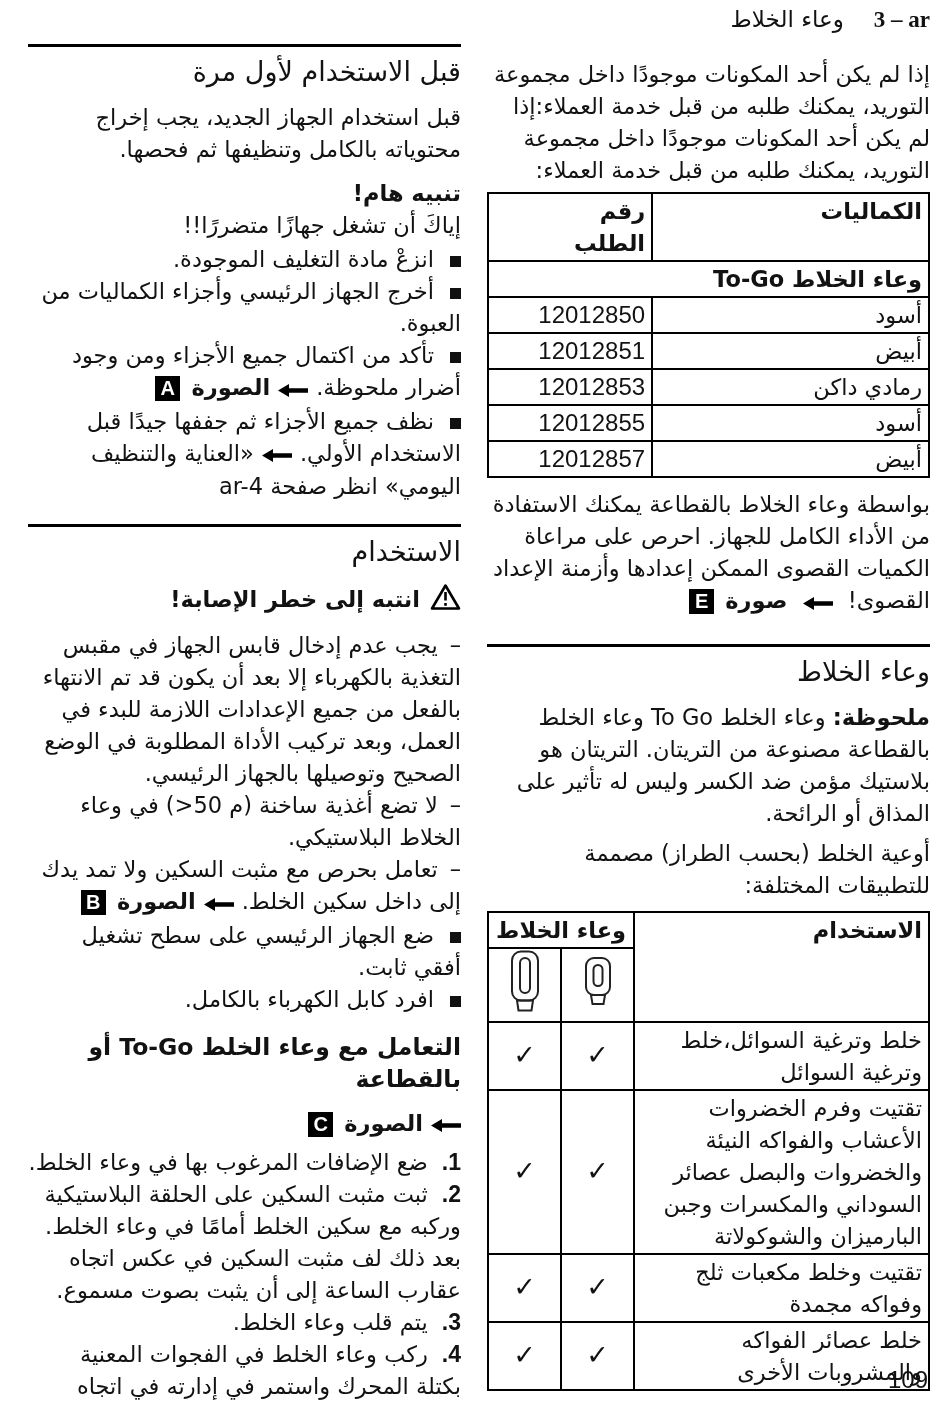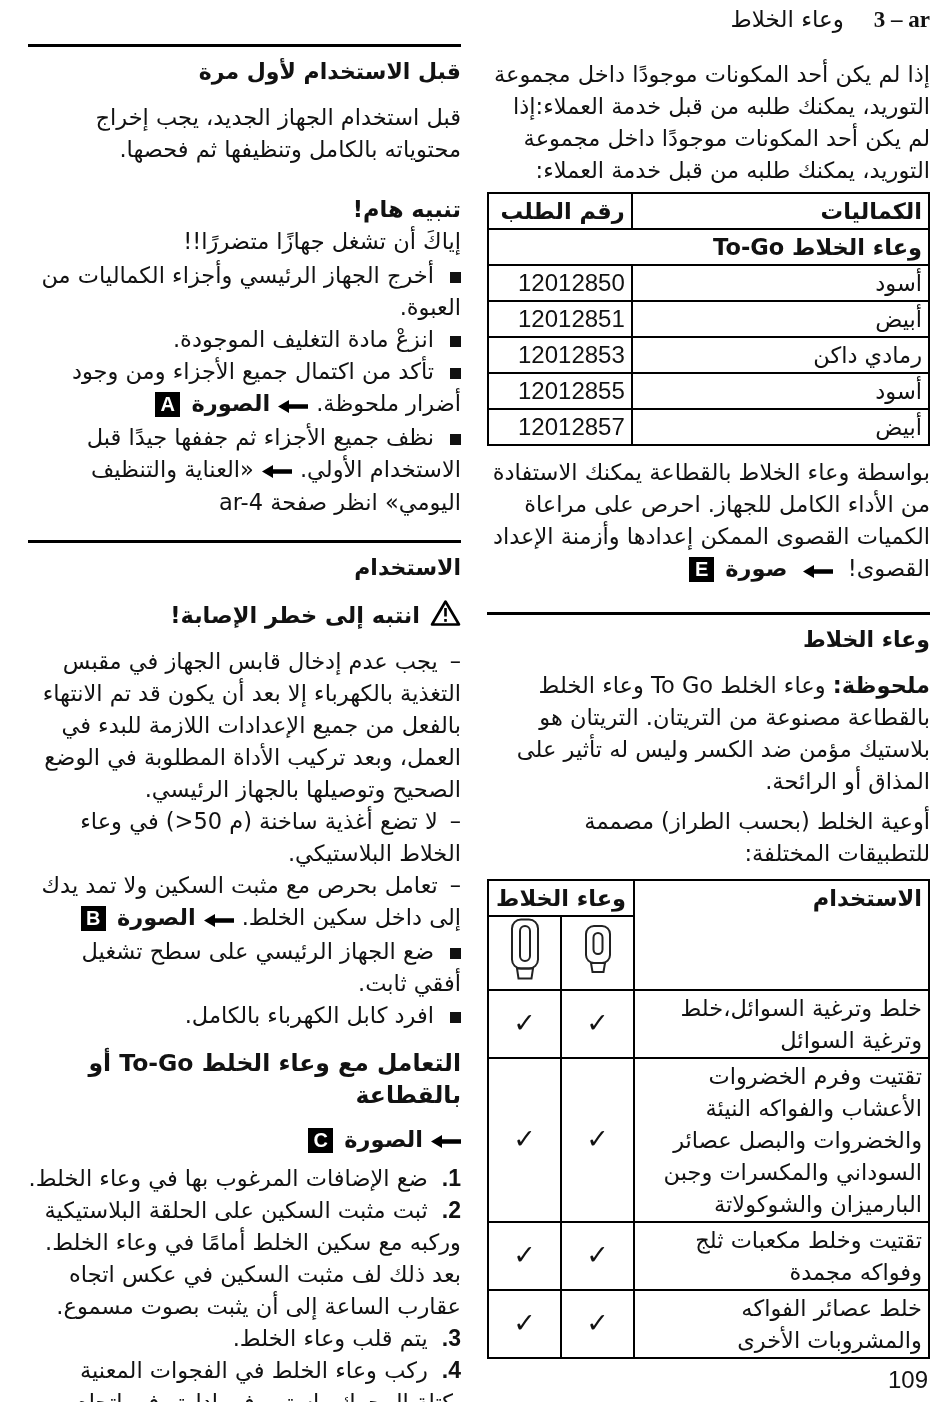--- a/index.html
+++ b/index.html
@@ -12,31 +12,31 @@
   .hdr .marker{font-weight:bold;direction:ltr;unicode-bidi:isolate;font-family:Liberation Serif, serif;}
 
   
   .col{position:absolute;font-size:22.5px;line-height:32px;text-align:right;}
   .col-right{top:58px;right:20px;width:443px;}
   .col-left{top:44px;left:28px;width:433px;}
 
   p{margin:0;}
   .b{font-weight:bold;}
   .rule{border:none;border-top:3px solid #000;margin:0 0 8px;}
-  .h-lg{font-size:22px;font-weight:bold;line-height:34px;margin:0 0 12px;}
+  .h-lg{font-size:27px;font-weight:normal;line-height:34px;margin:0 0 12px;}
   .h-md{font-size:23.5px;font-weight:bold;margin:16px 0 12px;}
 
   
   table{border-collapse:collapse;width:100%;}
   td,th{border:2px solid #000;padding:1px 6px;font-size:22.5px;vertical-align:top;text-align:right;}
   th{font-weight:bold;}
   .num{font-family:"Liberation Sans","DejaVu Sans",sans-serif;font-size:24px;direction:ltr;text-align:right;border-radius:6px;}
   .acc-table{margin:6px 0 10px;}
   .acc-col-name{width:285px;}
-  .acc-col-num{width:130px;}
+  .acc-col-num{width:130px;padding-left:32px;}
   .use-table{margin:4px 0 14px;}
   .c-usage{width:288px;}
   .c-jar{width:60px;text-align:center;}
   .jar-cell{height:62px;vertical-align:middle;text-align:center;}
   .check{font-size:27px;line-height:30px;display:inline-block;}
   .jug-head{text-align:center;}
 
   
   .fig-arrow{display:inline-block;vertical-align:middle;margin:0 8px;}
   .fig-box{display:inline-block;min-width:17px;padding:0 4px;background:#000;color:#fff;
@@ -166,26 +166,26 @@
     </tbody>
       </table>
 
   </div>
 
   <div class="col col-left">
 
     <hr class="rule">
     <div class="h-lg">قبل الاستخدام لأول مرة</div>
 
-    <p style="margin-bottom:28px;text-align:right;">قبل استخدام الجهاز الجديد، يجب إخراج محتوياته بالكامل وتنظيفها ثم فحصها.</p>
+    <p style="margin-bottom:12px;text-align:right;">قبل استخدام الجهاز الجديد، يجب إخراج محتوياته بالكامل وتنظيفها ثم فحصها.</p>
     <p class="b">تنبيه هام!</p>
     <p style="margin-bottom:2px;">إياكَ أن تشغل جهازًا متضررًا!!</p>
 
+    <p class="li"><span class="sq"></span><span>انزعْ مادة التغليف الموجودة.</span></p>
     <p class="li"><span class="sq"></span><span>أخرج الجهاز الرئيسي وأجزاء الكماليات من العبوة.</span></p>
-    <p class="li"><span class="sq"></span><span>انزعْ مادة التغليف الموجودة.</span></p>
     <p class="li"><span class="sq"></span><span>تأكد من اكتمال جميع الأجزاء ومن وجود أضرار ملحوظة.</span><span class="fig-arrow"><svg width="30" height="13" viewBox="0 0 30 13">
             <path d="M30 4.2 H11 V0 L0 6.5 L11 13 V8.8 H30 Z" fill="#000"></path>
           </svg></span><span class="b">الصورة</span> <span class="fig-box">A</span></p>
     <p class="li"><span class="sq"></span><span>نظف جميع الأجزاء ثم جففها جيدًا قبل الاستخدام الأولي.</span><span class="fig-arrow"><svg width="30" height="13" viewBox="0 0 30 13">
             <path d="M30 4.2 H11 V0 L0 6.5 L11 13 V8.8 H30 Z" fill="#000"></path>
           </svg></span><span>«العناية والتنظيف اليومي» انظر صفحة ar-4</span></p>
 
     <hr class="rule" style="margin-top:22px;">
     <div class="h-lg">الاستخدام</div>
 

